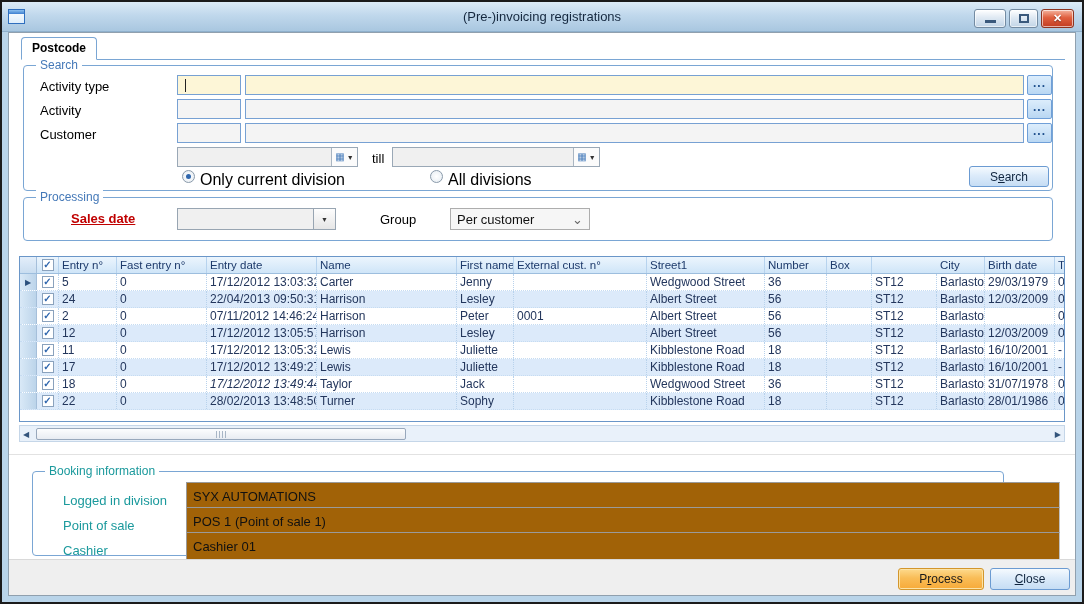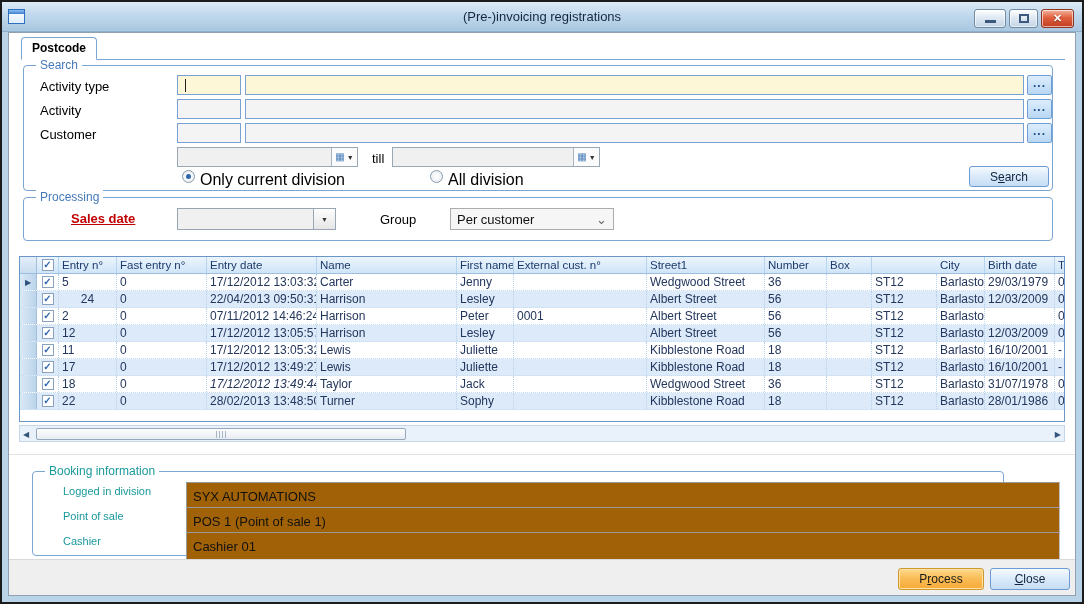--- a/index.html
+++ b/index.html
@@ -73,21 +73,21 @@
     font-size:10px;color:#2f66ad;font-weight:bold;line-height:1;}
   .gcell{padding:1px 3px;font-size:12px;color:#23365c;border-right:1px dotted #b8d2ec;white-space:nowrap;overflow:hidden;line-height:14px;flex:none;}
   
   #hscroll{position:absolute;left:10px;top:392px;width:1046px;height:17px;background:#e9f1fa;border:1px solid #c5d6e8;}
   .sarrow{position:absolute;top:4px;font-size:8px;color:#34557c;}
   .sthumb{position:absolute;left:16px;top:2px;width:370px;height:12px;background:linear-gradient(#fcfdfe,#e8ecf2);
     border:1px solid #98a8bc;border-radius:2px;display:flex;align-items:center;justify-content:center;gap:2px;}
   .grip{width:1px;height:7px;background:#a8b6c6;}
   .divider{position:absolute;left:0;top:421px;width:1066px;height:1px;background:#e2e2e2;}
   
-  .blabel{position:absolute;font-size:11px;color:#1a999c;white-space:nowrap;}
+  .blabel{position:absolute;font-size:13px;color:#1a999c;white-space:nowrap;margin-top:8px;}
   .bfield{position:absolute;height:21px;background:#a16207;border:1px solid #c0c0c0;border-top-color:#9a9a9a;border-left-color:#9a9a9a;
     font-size:13px;color:#111;padding:13px 6px;font-family:"Liberation Sans",sans-serif;}
   
   .footer{position:absolute;left:0;top:526px;width:1066px;height:36px;background:#efefef;border-top:1px solid #d9d9d9;}
 </style>
 </head>
 <body>
 
 <div class="window">
   <div class="titlebar">
@@ -141,36 +141,36 @@
         <div class="datefield"></div>
         <div class="dbtn">
           <span class="cal">▦</span>
           <span class="arr">▼</span>
         </div>
       </div>
 
       <span class="radio on" style="left:158px;top:104px;"></span>
       <span class="rlabel" style="left:176px;top:105px;">Only current division</span>
       <span class="radio" style="left:406px;top:104px;"></span>
-      <span class="rlabel" style="left:424px;top:105px;">All division</span>
+      <span class="rlabel" style="left:424px;top:105px;">All divisions</span>
     </div>
 
     <button class="btn" style="left:960px;top:133px;width:80px;height:21px;">S<u>e</u>arch</button>
 
     <div class="group" style="left:14px;top:164px;width:1030px;height:44px;">
       <span class="glabel">Processing</span>
       <span class="redlink" style="left:16px;top:13px;">Sales date</span>
       <div class="combowrap" style="left:153px;top:10px;width:159px;">
         <div style="flex:1;"></div>
         <div class="cbtn">
           <span class="arr">▼</span>
         </div>
       </div>
       <span class="flabel" style="left:356px;top:14px;">Group</span>
-      <div class="pcombo" style="left:426px;top:10px;width:164px;">
+      <div class="pcombo" style="left:426px;top:10px;width:140px;">
         <span>Per customer</span>
         <span class="chev">⌄</span>
       </div>
     </div>
 
     <div id="grid">
       <div id="grid-head">
           <div class="hsel"></div>
           <div class="hchk">
             <div class="cbx">✓</div>
@@ -207,21 +207,21 @@
             <div class="gcell" style="width: 65px;">ST12</div>
             <div class="gcell" style="width: 48px;">Barlaston</div>
             <div class="gcell" style="width: 70px;">29/03/1979</div>
             <div class="gcell" style="width: 11px;">0</div>
           </div>
           <div class="grow alt">
             <div class="gsel"></div>
             <div class="gchk">
               <div class="cbx">✓</div>
             </div>
-            <div class="gcell" style="width: 58px; text-align: center;">24</div>
+            <div class="gcell" style="width: 58px;">24</div>
             <div class="gcell" style="width: 90px;">0</div>
             <div class="gcell" style="width: 110px;">22/04/2013 09:50:31</div>
             <div class="gcell" style="width: 140px;">Harrison</div>
             <div class="gcell" style="width: 57px;">Lesley</div>
             <div class="gcell" style="width: 133px;"></div>
             <div class="gcell" style="width: 118px;">Albert Street</div>
             <div class="gcell" style="width: 62px;">56</div>
             <div class="gcell" style="width: 45px;"></div>
             <div class="gcell" style="width: 65px;">ST12</div>
             <div class="gcell" style="width: 48px;">Barlaston</div>

